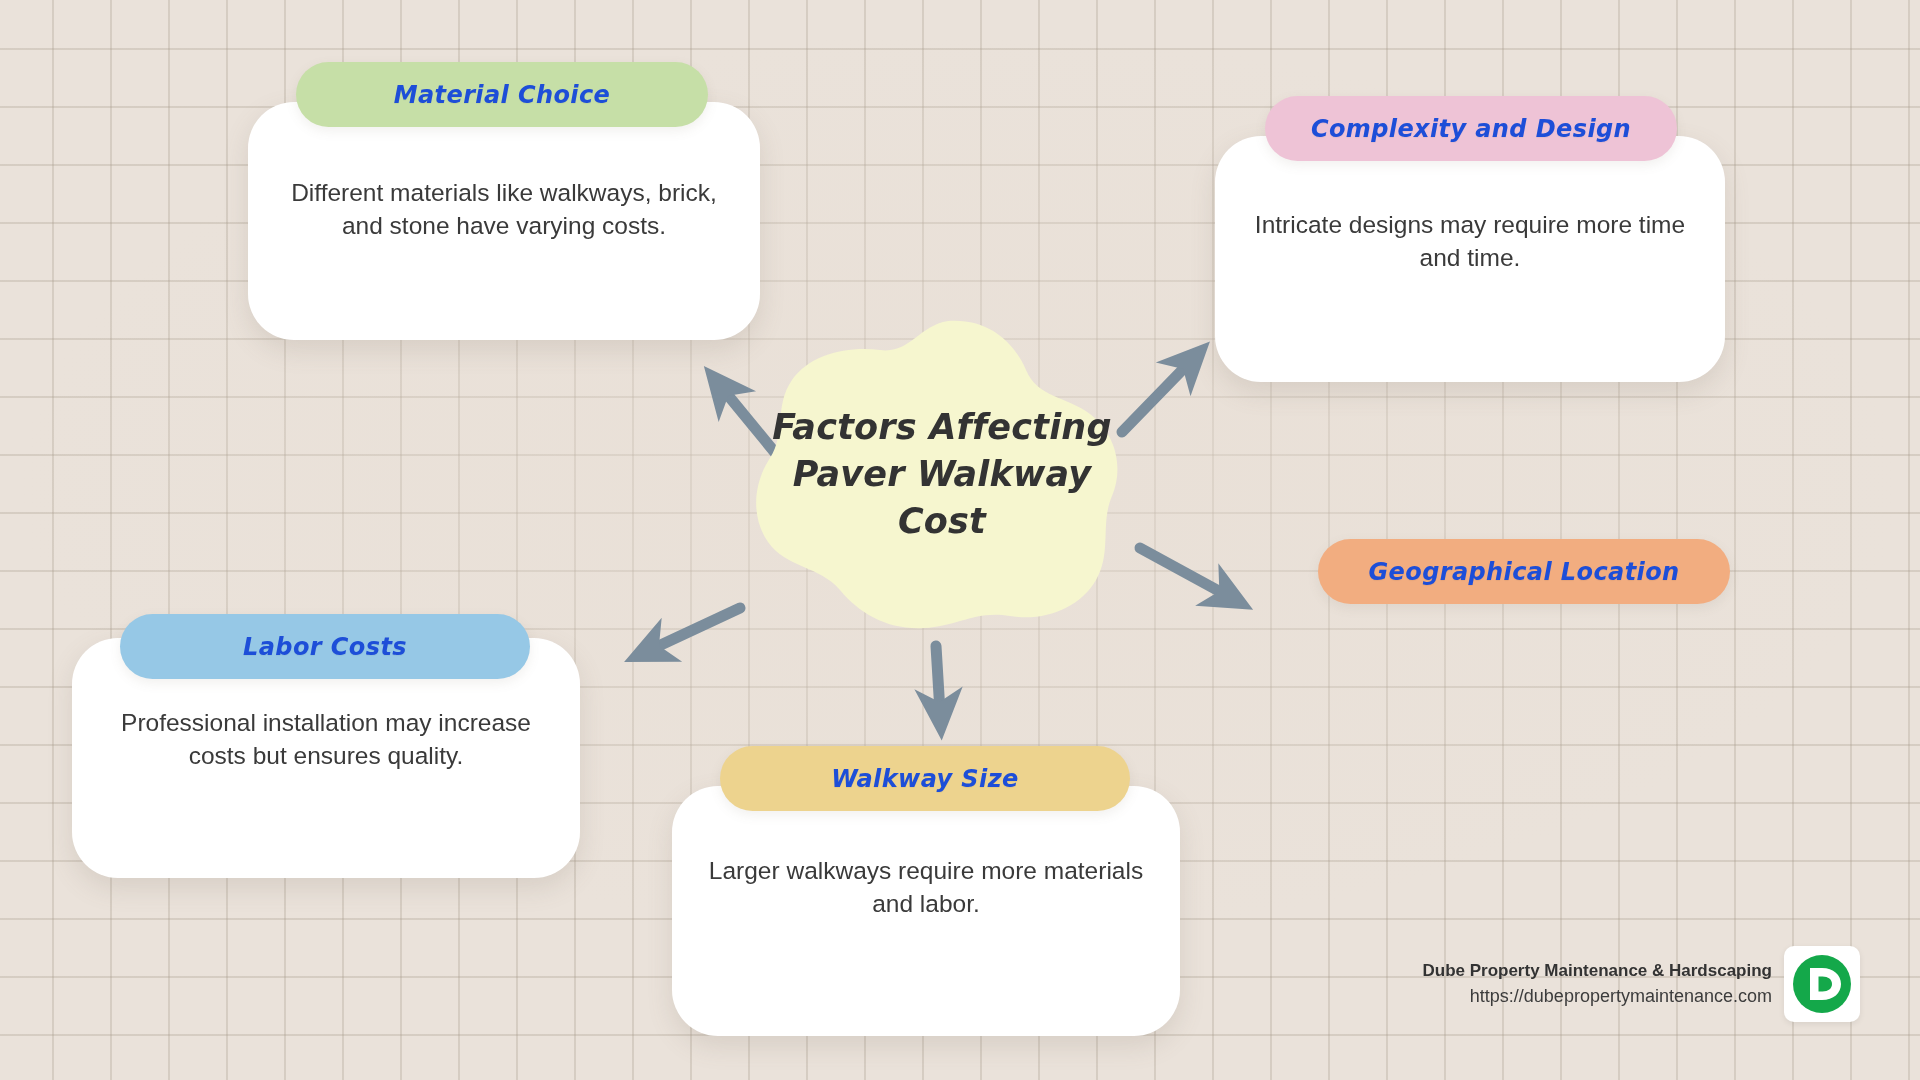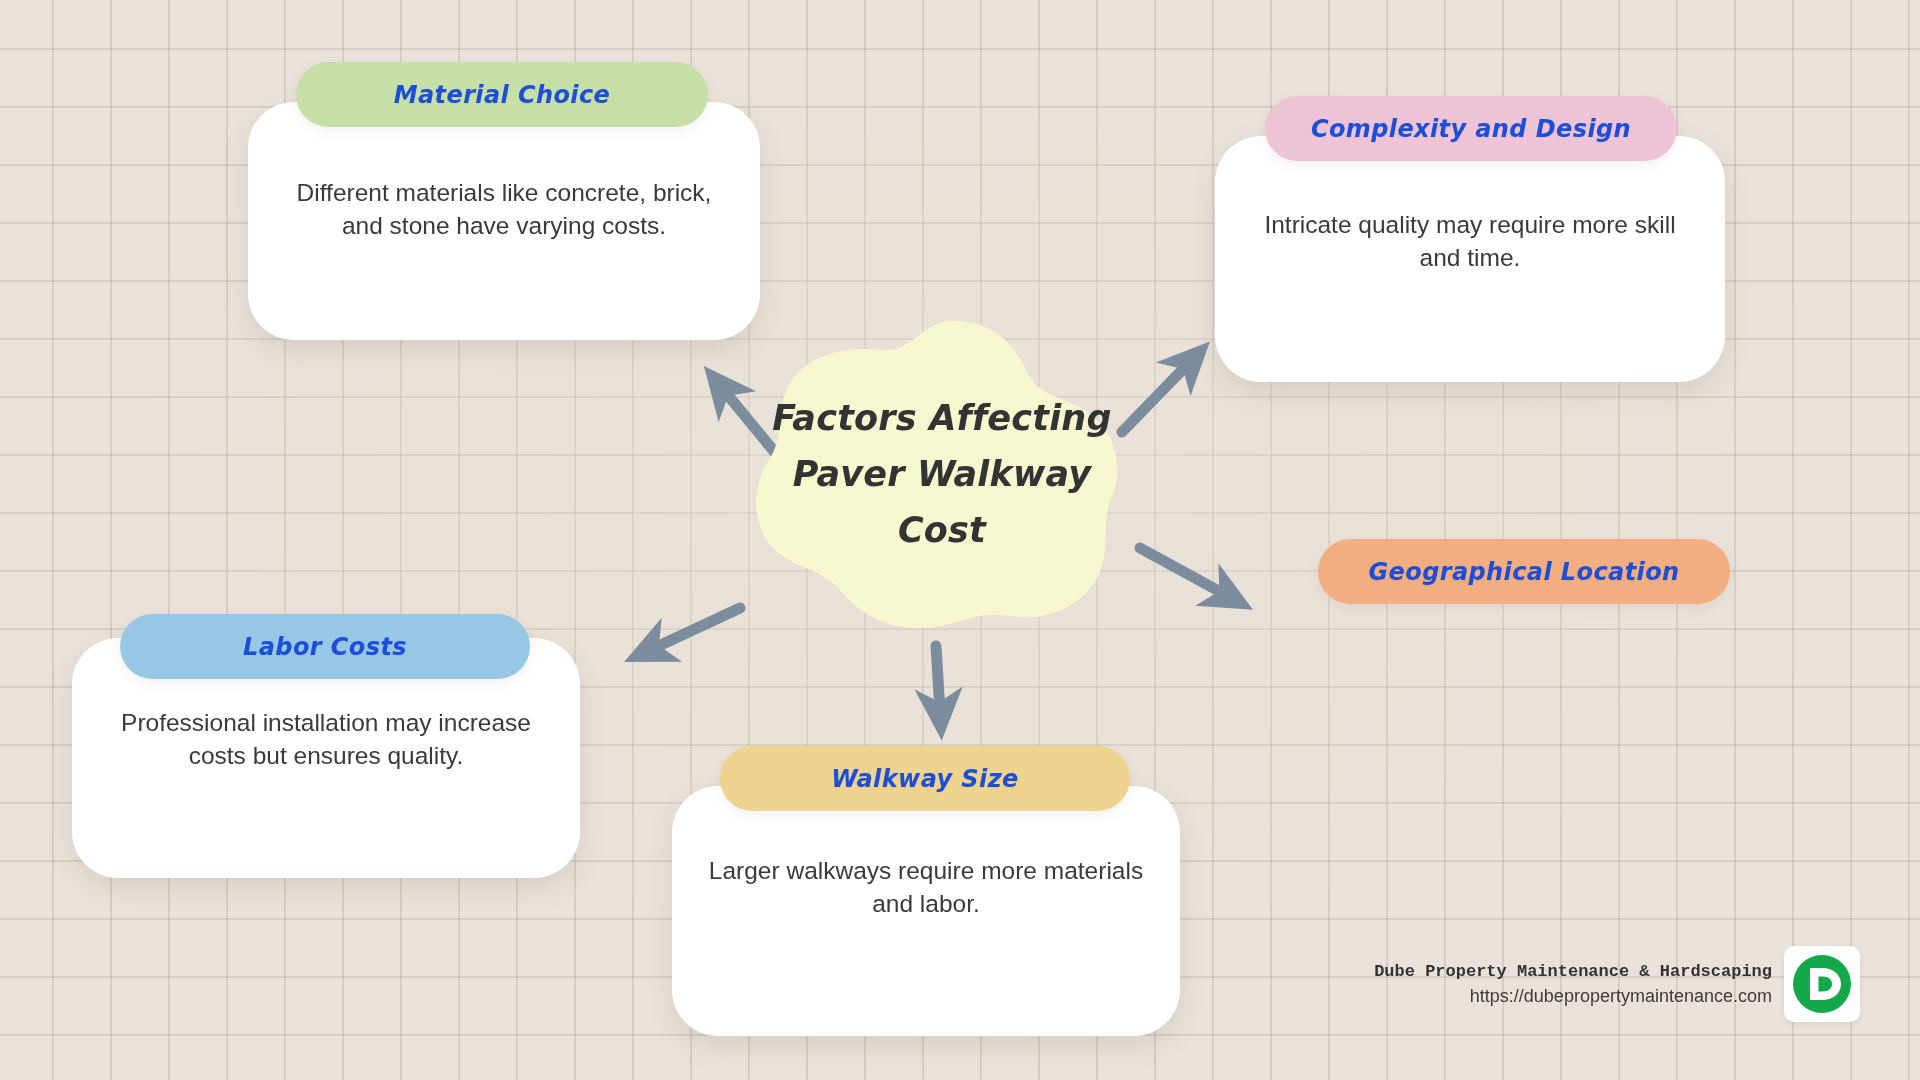--- a/index.html
+++ b/index.html
@@ -90,21 +90,21 @@
     z-index: 4;
   }
   #center-blob svg { position: absolute; inset: 0; width: 100%; height: 100%; }
   #center-title {
     position: absolute;
     inset: 0;
     display: flex;
     flex-direction: column;
     align-items: center;
     justify-content: center;
-    gap: 16px;
+    gap: 7px;
     padding: 0 44px;
     box-sizing: border-box;
   }
   #center-title .line {
     font-family: "DejaVu Sans", sans-serif;
     font-weight: bold;
     font-style: italic;
     font-size: 35px;
     color: #333333;
     text-align: center;
@@ -132,21 +132,21 @@
     gap: 12px;
     z-index: 6;
   }
   #branding-text {
     display: flex;
     flex-direction: column;
     align-items: flex-end;
     gap: 5px;
   }
   #brand-name {
-    font-family: Liberation Mono, monospace;
+    font-family: Liberation Sans, sans-serif;
     font-weight: bold;
     font-size: 17px;
     color: #333333;
     white-space: nowrap;
   }
   #brand-url {
     font-family: "Liberation Sans", sans-serif;
     font-size: 18px;
     color: #3c3c3c;
     white-space: nowrap;
@@ -182,30 +182,30 @@
 
     <line x1="1140" y1="548" x2="1228" y2="596" stroke="#7b8d9c" stroke-width="11" stroke-linecap="round" marker-end="url(#ah)"></line>
 
     <line x1="740" y1="608" x2="650" y2="650" stroke="#7b8d9c" stroke-width="11" stroke-linecap="round" marker-end="url(#ah)"></line>
 
     <line x1="936" y1="646" x2="940" y2="712" stroke="#7b8d9c" stroke-width="11" stroke-linecap="round" marker-end="url(#ah)"></line>
   </svg>
 
   <div class="card" style="left:248px; top:62px; width:512px; height:278px;">
     <div class="card-body" style="left:0; top:40px; width:512px; height:238px;">
-      <div class="card-desc" style="margin-top:64px;">Different materials like concrete, brick, and stone have varying costs.</div>
+      <div class="card-desc" style="margin-top:64px;">Different materials like walkways, brick, and stone have varying costs.</div>
     </div>
     <div class="card-header" style="left:48px; top:0; width:412px; height:65px; background:#c6dfa7;">
       <span class="card-header-label">Material Choice</span>
     </div>
   </div>
 
   <div class="card" style="left:1215px; top:96px; width:510px; height:286px;">
     <div class="card-body" style="left:0; top:40px; width:510px; height:246px;">
-      <div class="card-desc" style="margin-top:62px;">Intricate quality may require more skill and time.</div>
+      <div class="card-desc" style="margin-top:62px;">Intricate designs may require more time and time.</div>
     </div>
     <div class="card-header" style="left:50px; top:0; width:412px; height:65px; background:#eec3d6;text-align:center;">
       <span class="card-header-label">Complexity and Design</span>
     </div>
   </div>
 
   <div class="card" style="left:1270px; top:539px; width:510px; height:282px;">
     <div class="card-header" style="left:48px; top:0; width:412px; height:65px; background:#f2ad80;">
       <span class="card-header-label">Geographical Location</span>
     </div>

